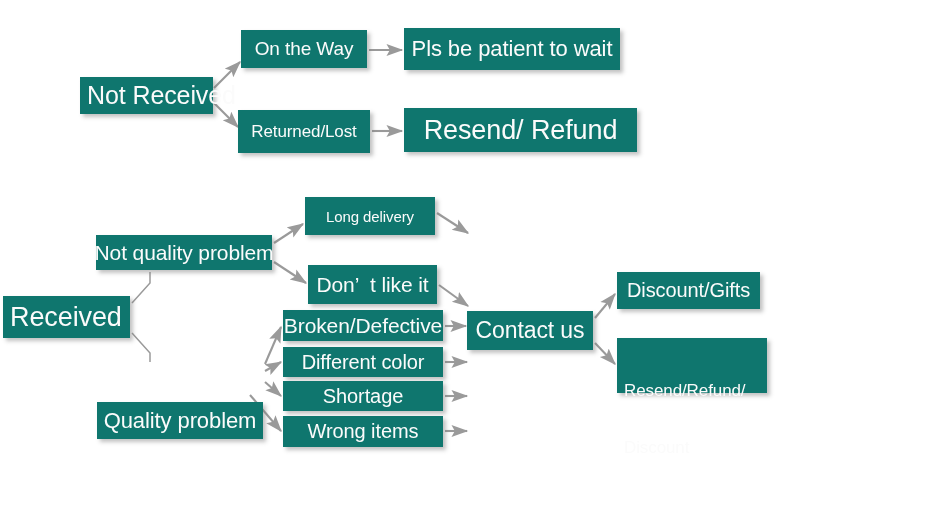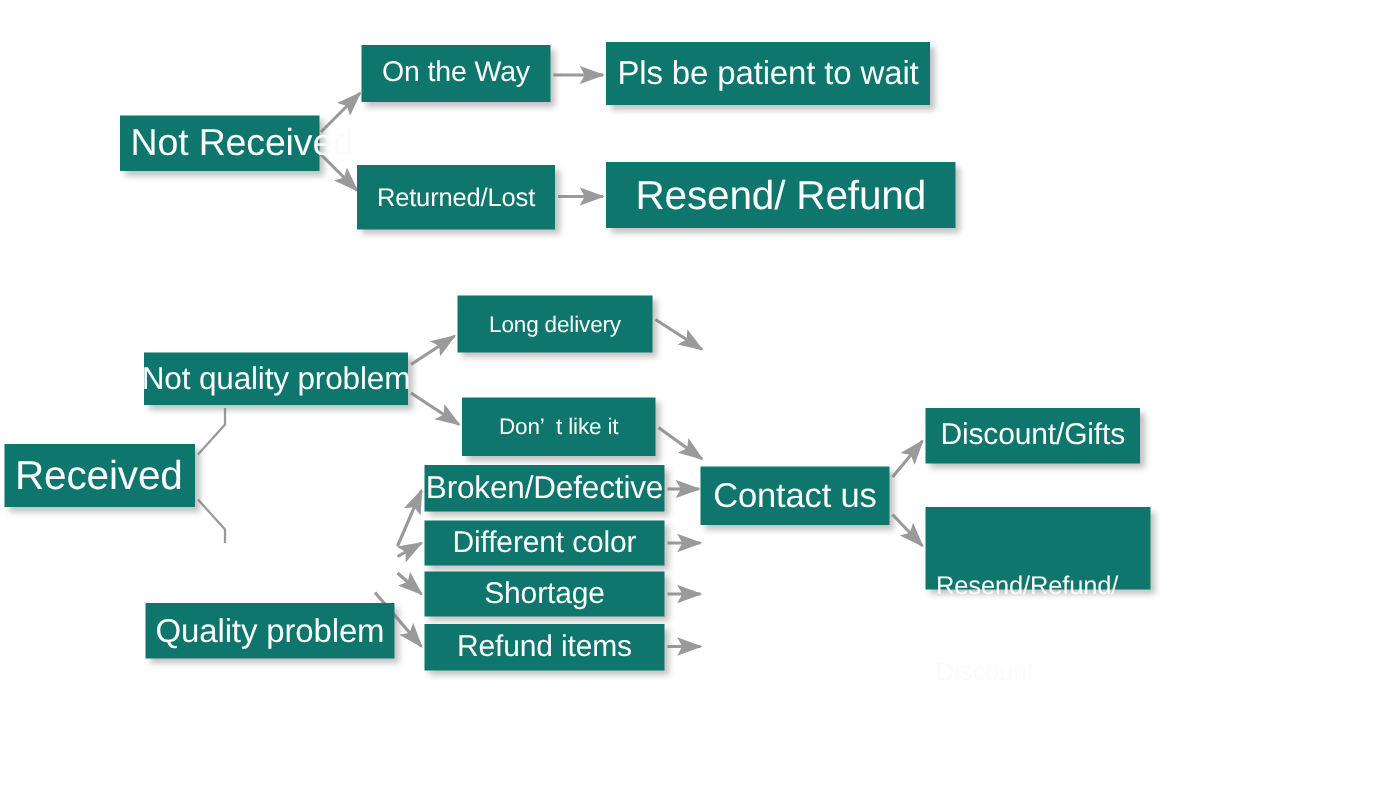--- a/index.html
+++ b/index.html
@@ -90,25 +90,25 @@
   <div class="node center" style="left:241px; top:30px;  width:126px; height:38px; font-size:19px;">On the Way</div>
   <div class="node center" style="left:404px; top:28px;  width:216px; height:42px; font-size:22px;">Pls be patient to wait</div>
   <div class="node center" style="left:238px; top:110px; width:132px; height:43px; font-size:17px;">Returned/Lost</div>
   <div class="node center" style="left:404px; top:108px; width:233px; height:44px; font-size:27px;">Resend/ Refund</div>
 
   <div class="node left" style="left:3px;   top:296px; width:127px; height:42px; font-size:27px;">Received</div>
   <div class="node center" style="left:96px;  top:235px; width:176px; height:35px; font-size:21px;">Not quality problem</div>
   <div class="node center" style="left:97px;  top:356px; width:166px; height:37px; font-size:22px;margin-top:46px;">Quality problem</div>
 
   <div class="node center" style="left:305px; top:197px; width:130px; height:38px; font-size:15px;">Long delivery</div>
-  <div class="node center" style="left:308px; top:265px; width:129px; height:39px; font-size:15px;">Don’  t like it</div>
+  <div class="node center" style="left:308px; top:265px; width:129px; height:39px; font-size:21px;">Don’  t like it</div>
   <div class="node center" style="left:283px; top:310px; width:160px; height:31px; font-size:21px;">Broken/Defective</div>
   <div class="node center" style="left:283px; top:347px; width:160px; height:30px; font-size:20px;">Different color</div>
   <div class="node center" style="left:283px; top:381px; width:160px; height:30px; font-size:20px;text-align:center;">Shortage</div>
-  <div class="node center" style="left:283px; top:416px; width:160px; height:31px; font-size:20px;">Refund items</div>
+  <div class="node center" style="left:283px; top:416px; width:160px; height:31px; font-size:20px;">Wrong items</div>
 
   <div class="node center" style="left:467px; top:311px; width:126px; height:39px; font-size:23px;">Contact us</div>
   <div class="node center" style="left:617px; top:272px; width:143px; height:37px; font-size:20px;">Discount/Gifts</div>
 
   <div class="node two-line" style="left:617px; top:338px; width:150px; height:55px; font-size:17px;">
     <div>Resend/Refund/</div>
     <div>Discount</div>
   </div>
 
 </div>

